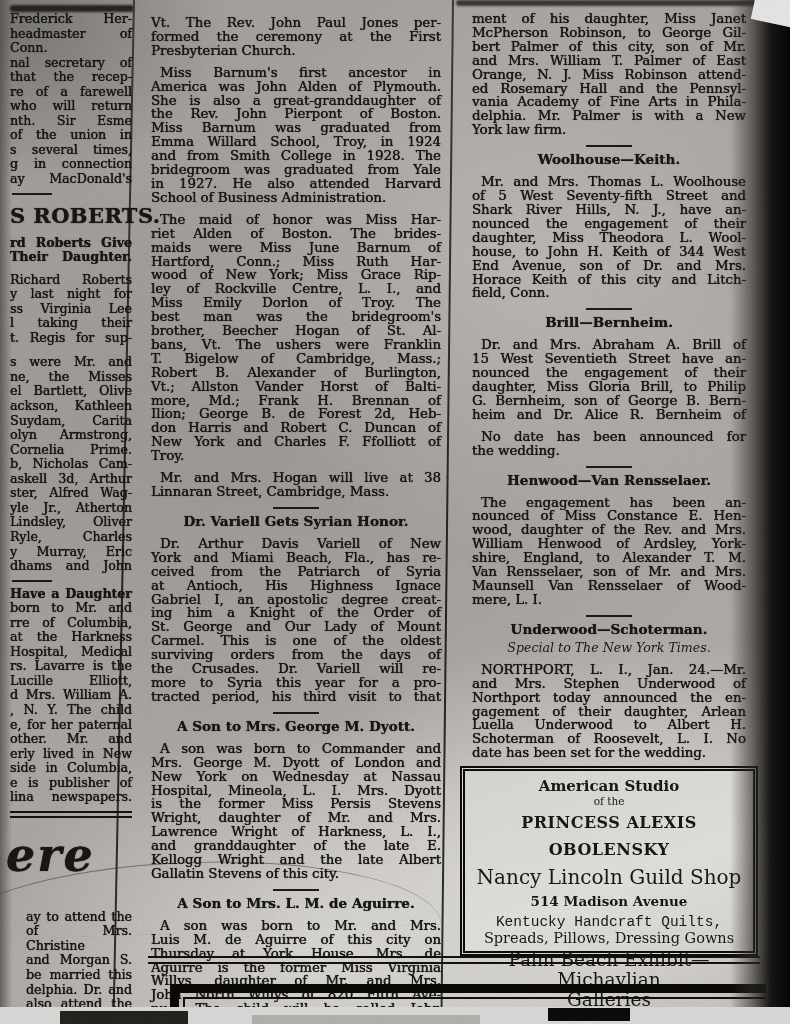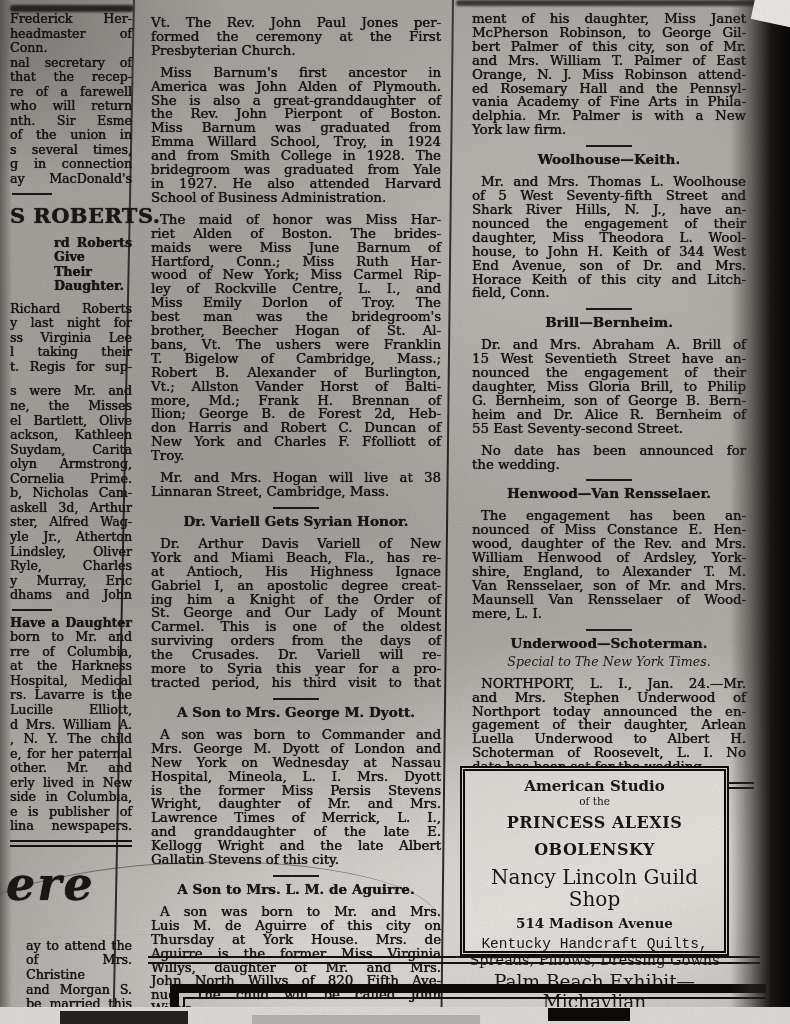--- a/index.html
+++ b/index.html
@@ -19,21 +19,21 @@
   .line{display:block;white-space:normal;text-shadow:0 0 .8px rgba(20,18,16,.95), .4px .4px .6px rgba(0,0,0,.35);}
   .line.j{text-align:justify;text-align-last:justify;}
   .para{margin:8px;}
   .para .line.first{text-indent:9px;}
   .para.cont .line.first{text-indent:0;}
   .col{position:absolute;}
   #col-left{left:10px;top:12px;width:122px;font-size:12.6px;line-height:14.55px;}
   #col-mid{left:143px;top:8px;width:306px;font-size:13.3px;line-height:13.9px;}
   #col-right{left:464px;top:4px;width:290px;font-size:13.3px;line-height:13.9px;}
   .headline{font-size:21px;font-weight:bold;letter-spacing:.4px;line-height:24px;margin:9px 0 8px;white-space:nowrap;text-shadow:0 0 1px #111;}
-  .subhead .line{font-weight:bold;margin-left:44px;}
+  .subhead .line{font-weight:bold;}
   .art-head{font-weight:bold;text-align:center;font-size:13.6px;line-height:15px;margin:4px 0 4px;text-shadow:0 0 .8px #151311;}
   .dateline{font-style:italic;font-weight:normal;text-align:center;font-size:12.6px;line-height:14px;margin:1px 0 2px;}
   .sep{width:46px;height:2px;background:#1c1a18;margin:6px auto 5px;}
   .sep.left{margin:6px 0 5px 2px;width:40px;}
   .dsep{border-top:2px solid #141311;border-bottom:2px solid #141311;height:3px;margin:6px 0 5px;}
   .gap8{height:8px;} .gap10{height:10px;} .gap26{height:26px;}
   .display-frag{font-size:46px;font-style:italic;font-weight:bold;letter-spacing:2px;line-height:50px;margin:12px 0 4px -4px;text-shadow:0 0 1px #161412;}
   .shift-right{margin-left:16px;}
   
   .vrule{position:absolute;width:2px;background:linear-gradient(#3c3a38,#242220 60%,#33312f);transform-origin:top center;}
@@ -41,21 +41,21 @@
   #vrule2{left:452px;top:0;height:1008px;transform:rotate(0.65deg);}
   .edge-band{position:absolute;right:0;top:0;width:60px;height:1008px;
     background:linear-gradient(to right, rgba(25,23,21,0) 0%, rgba(48,45,42,.55) 34%, #181614 68%, #050505 100%);}
   .corner-white{position:absolute;right:-10px;top:-12px;width:46px;height:36px;background:#e8e7e5;transform:rotate(12deg);}
   .edge-left{position:absolute;left:0;top:0;width:12px;height:1008px;background:linear-gradient(to right,rgba(80,76,72,.75),rgba(80,76,72,0));}
   .smudge{position:absolute;background:#262422;filter:blur(1.2px);border-radius:3px;}
   #smudge-left{left:10px;top:5px;width:124px;height:7px;}
   #smudge-right{left:456px;top:0;width:302px;height:6px;opacity:.85;}
   .scratch{position:absolute;left:-60px;top:862px;width:500px;height:70px;border-top:1.5px solid rgba(45,42,40,.5);border-radius:50% / 100% 100% 0 0;transform:rotate(-2deg);}
   
-  .ad-box{position:absolute;left:460px;top:766px;width:269px;height:190px;box-sizing:border-box;
+  .ad-box{position:absolute;left:460px;top:766px;width:298px;height:190px;box-sizing:border-box;
     border:5px double #0d0c0b;background:linear-gradient(160deg,#d9d7d2,#e3e1dc 60%,#d6d4cf);
     text-align:center;padding-top:7px;}
   .ad-box .a1{font-size:15px;font-weight:bold;line-height:17px;}
   .ad-box .a2{font-size:10.5px;line-height:12px;}
   .ad-box .a3{font-size:16px;font-weight:bold;letter-spacing:.5px;line-height:27px;margin-top:2px;}
   .ad-box .a4{font-size:20px;line-height:22px;margin-top:3px;}
   .ad-box .a5{font-size:13.5px;font-weight:bold;line-height:16px;margin-top:5px;}
   .ad-box .a6{font-size:14.5px;line-height:16px;margin-top:5px;font-family:Liberation Mono, monospace;}
   .ad-box .a7{font-size:14.5px;line-height:16px;}
   .ad-box .a8{font-size:18.5px;line-height:20px;margin-top:4px;}
@@ -182,21 +182,21 @@
           <div class="line j">and from Smith College in 1928. The</div>
           <div class="line j">bridegroom was graduated from Yale</div>
           <div class="line j">in 1927. He also attended Harvard</div>
           <div class="line">School of Business Administration.</div>
         </div>
         <div class="para">
           <div class="line first j">The maid of honor was Miss Har-</div>
           <div class="line j">riet Alden of Boston.  The brides-</div>
           <div class="line j">maids were Miss June Barnum of</div>
           <div class="line j">Hartford, Conn.; Miss Ruth Har-</div>
-          <div class="line j">wood of New York; Miss Carmel Rip-</div>
+          <div class="line j">wood of New York; Miss Grace Rip-</div>
           <div class="line j">ley of Rockville Centre, L. I., and</div>
           <div class="line j">Miss Emily Dorlon of Troy.  The</div>
           <div class="line j">best man was the bridegroom's</div>
           <div class="line j">brother, Beecher Hogan of St. Al-</div>
           <div class="line j">bans, Vt. The ushers were Franklin</div>
           <div class="line j">T. Bigelow of Cambridge, Mass.;</div>
           <div class="line j">Robert B. Alexander of Burlington,</div>
           <div class="line j">Vt.; Allston Vander Horst of Balti-</div>
           <div class="line j">more, Md.; Frank H. Brennan of</div>
           <div class="line j">Ilion; George B. de Forest 2d, Heb-</div>
@@ -209,20 +209,21 @@
           <div class="line">Linnaran Street, Cambridge, Mass.</div>
         </div>
       </div>
     <div class="sep"></div>
     <div>
       <div class="art-head">Dr. Variell Gets Syrian Honor.</div>
       <div>
           <div class="para">
             <div class="line first j">Dr. Arthur Davis Variell of New</div>
             <div class="line j">York and Miami Beach, Fla., has re-</div>
+            <div class="line j">ceived from the Patriarch of Syria</div>
             <div class="line j">at Antioch, His Highness Ignace</div>
             <div class="line j">Gabriel I, an apostolic degree creat-</div>
             <div class="line j">ing him a Knight of the Order of</div>
             <div class="line j">St. George and Our Lady of Mount</div>
             <div class="line j">Carmel.  This is one of the oldest</div>
             <div class="line j">surviving orders from the days of</div>
             <div class="line j">the Crusades.  Dr. Variell will re-</div>
             <div class="line j">more to Syria this year for a pro-</div>
             <div class="line j">tracted period, his third visit to that</div>
           </div>
@@ -232,21 +233,21 @@
     <div>
       <div class="art-head">A Son to Mrs. George M. Dyott.</div>
       <div>
           <div class="para">
             <div class="line first j">A son was born to Commander and</div>
             <div class="line j">Mrs. George M. Dyott of London and</div>
             <div class="line j">New York on Wednesday at Nassau</div>
             <div class="line j">Hospital, Mineola, L. I.  Mrs. Dyott</div>
             <div class="line j">is the former Miss Persis Stevens</div>
             <div class="line j">Wright, daughter of Mr. and Mrs.</div>
-            <div class="line j">Lawrence Times of Merrick, L. I.,</div>
+            <div class="line j">Lawrence Wright of Harkness, L. I.,</div>
             <div class="line j">and granddaughter of the late E.</div>
             <div class="line j">Kellogg Wright and the late Albert</div>
             <div class="line">Gallatin Stevens of this city.</div>
           </div>
         </div>
     </div>
     <div class="sep"></div>
     <div>
       <div class="art-head">A Son to Mrs. L. M. de Aguirre.</div>
       <div>
@@ -299,21 +300,20 @@
     <div>
       <div class="art-head">Brill—Bernheim.</div>
       <div>
           <div class="para">
             <div class="line first j">Dr. and Mrs. Abraham A. Brill of</div>
             <div class="line j">15 West Seventieth Street have an-</div>
             <div class="line j">nounced the engagement of their</div>
             <div class="line j">daughter, Miss Gloria Brill, to Philip</div>
             <div class="line j">G. Bernheim, son of George B. Bern-</div>
             <div class="line j">heim and Dr. Alice R. Bernheim of</div>
-            <div class="line">55 East Seventy-second Street.</div>
           </div>
           <div class="para">
             <div class="line first j">No date has been announced for</div>
             <div class="line">the wedding.</div>
           </div>
         </div>
     </div>
     <div class="sep"></div>
     <div>
       <div class="art-head">Henwood—Van Rensselaer.</div>

